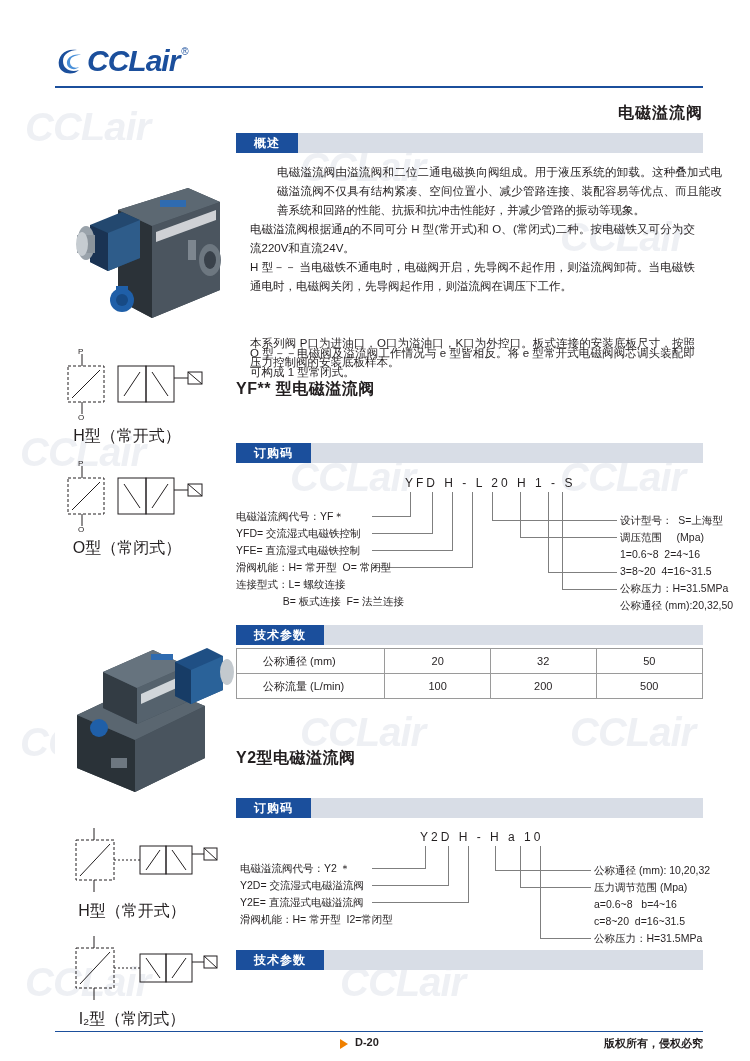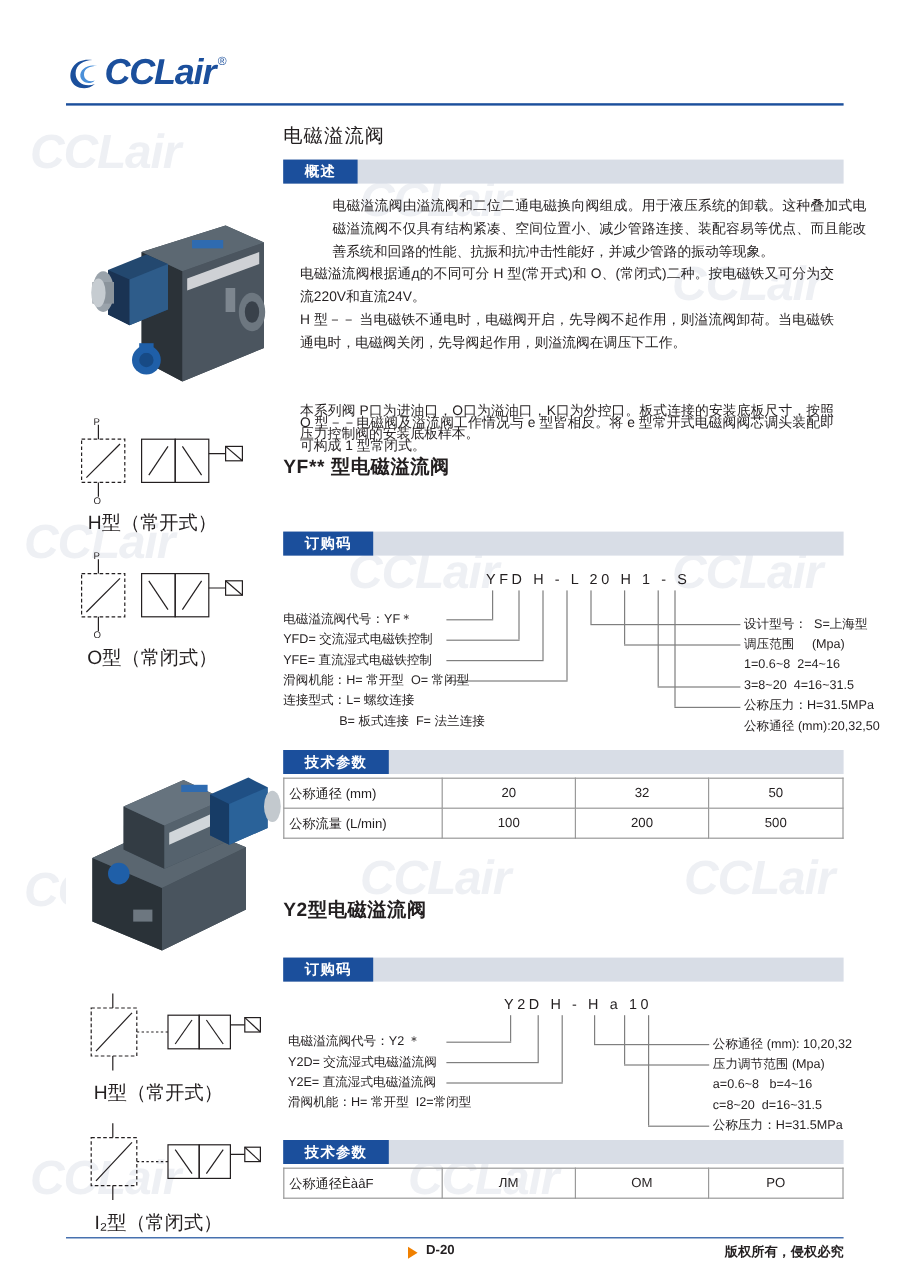--- a/index.html
+++ b/index.html
@@ -61,23 +61,23 @@
     font-weight: bold;
     color: #c8102e;
     letter-spacing: 0.5px;
   }
 
   
   .page-title {
     position: absolute;
     left: 236px; top: 103px;
     width: 467px;
-    text-align: left;
+    text-align: right;
     font-size: 16px;
-    font-weight: normal;
+    font-weight: bold;
     letter-spacing: 1px;
   }
 
   
   .bluebar {
     position: absolute;
     height: 20px;
     background: #d8dde6;
   }
   .bluebar .tag {
@@ -136,21 +136,21 @@
     font-size: 11px;
   }
   table.spec td {
     border: 1px solid #9a9a9a;
     text-align: center;
     height: 22px;
     color: #231f20;
   }
   table.spec td.label {
     text-align: left;
-    padding-left: 4px;
+    padding-left: 26px;
   }
 
   
   .photo {
     position: absolute;
     overflow: hidden;
   }
 
   
   .diag {
@@ -452,26 +452,20 @@
 a=0.6~8   b=4~16
 c=8~20  d=16~31.5
 公称压力：H=31.5MPa</div>
 
 <div class="bluebar" style="left:236px; top:950px; width:467px;">
   <span class="tag">技术参数</span>
 </div>
 
 <table class="spec" style="left:236px; top:973px; width:467px;">
   <tbody>
-      <tr>
-    <td class="label" style="width:130px;">公称通径ÈàâF</td>
-    <td style="width:112px;">ЛM</td>
-    <td style="width:112px;">OM</td>
-    <td style="width:113px;">PO</td>
-  </tr>
 </tbody>
   </table>
 
 <div class="diag" style="left:62px; top:824px;">
   <svg width="160" height="72" viewBox="0 0 160 72">
     <line x1="32" y1="4" x2="32" y2="16" stroke="#231f20" stroke-width="1"></line>
     <rect x="14" y="16" width="38" height="40" fill="none" stroke="#231f20" stroke-width="1" stroke-dasharray="3,2"></rect>
     <line x1="18" y1="52" x2="48" y2="20" stroke="#231f20" stroke-width="1"></line>
     <line x1="32" y1="56" x2="32" y2="68" stroke="#231f20" stroke-width="1"></line>
     <rect x="78" y="22" width="26" height="28" fill="none" stroke="#231f20" stroke-width="1"></rect>

